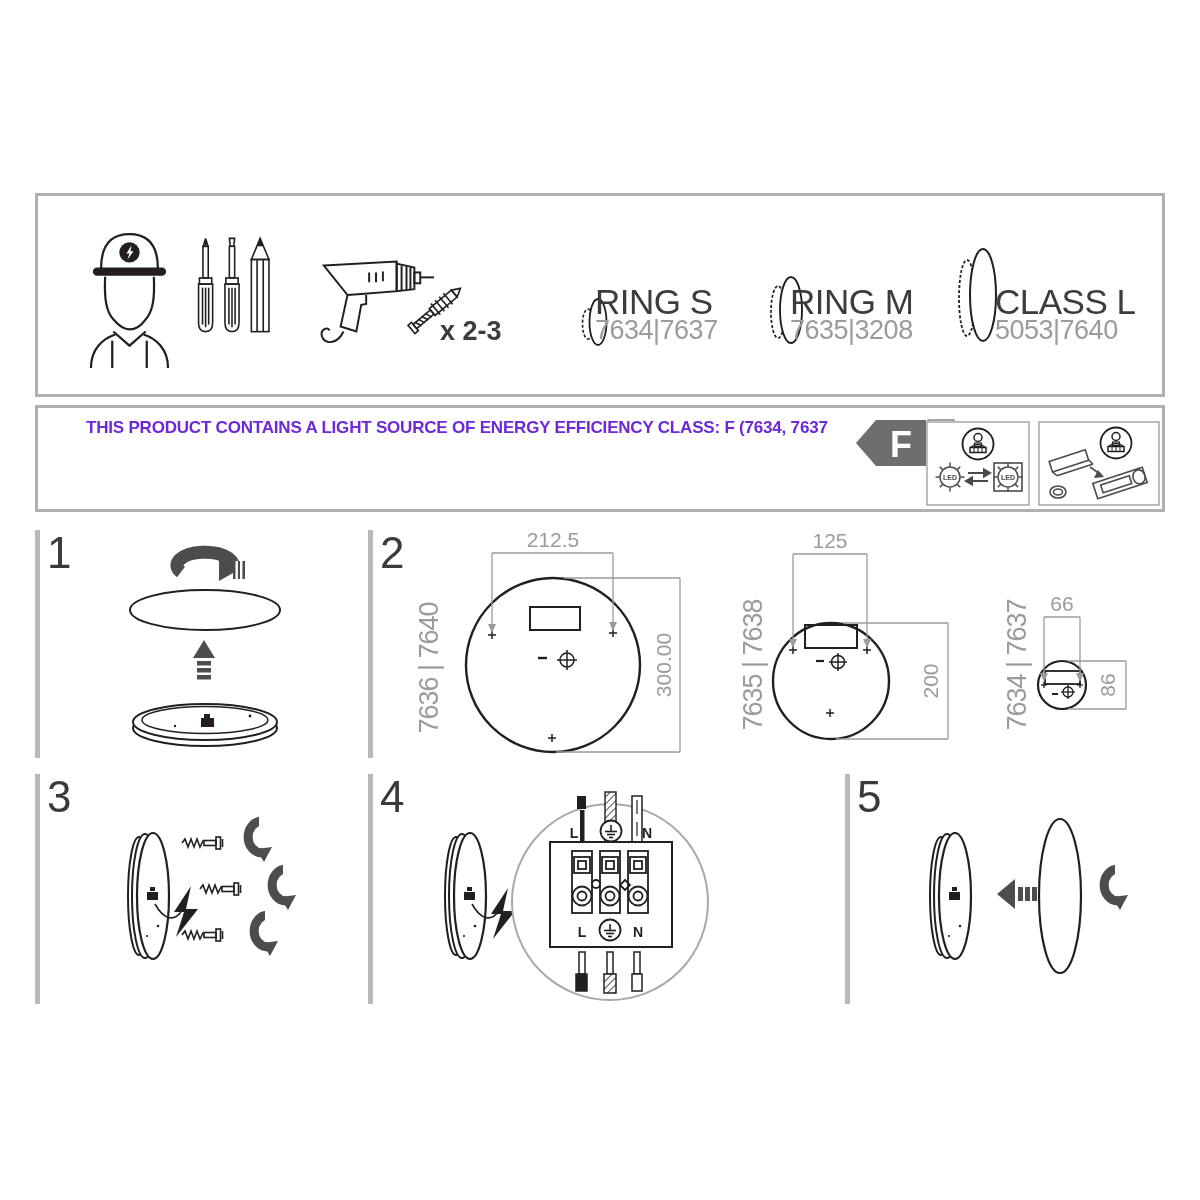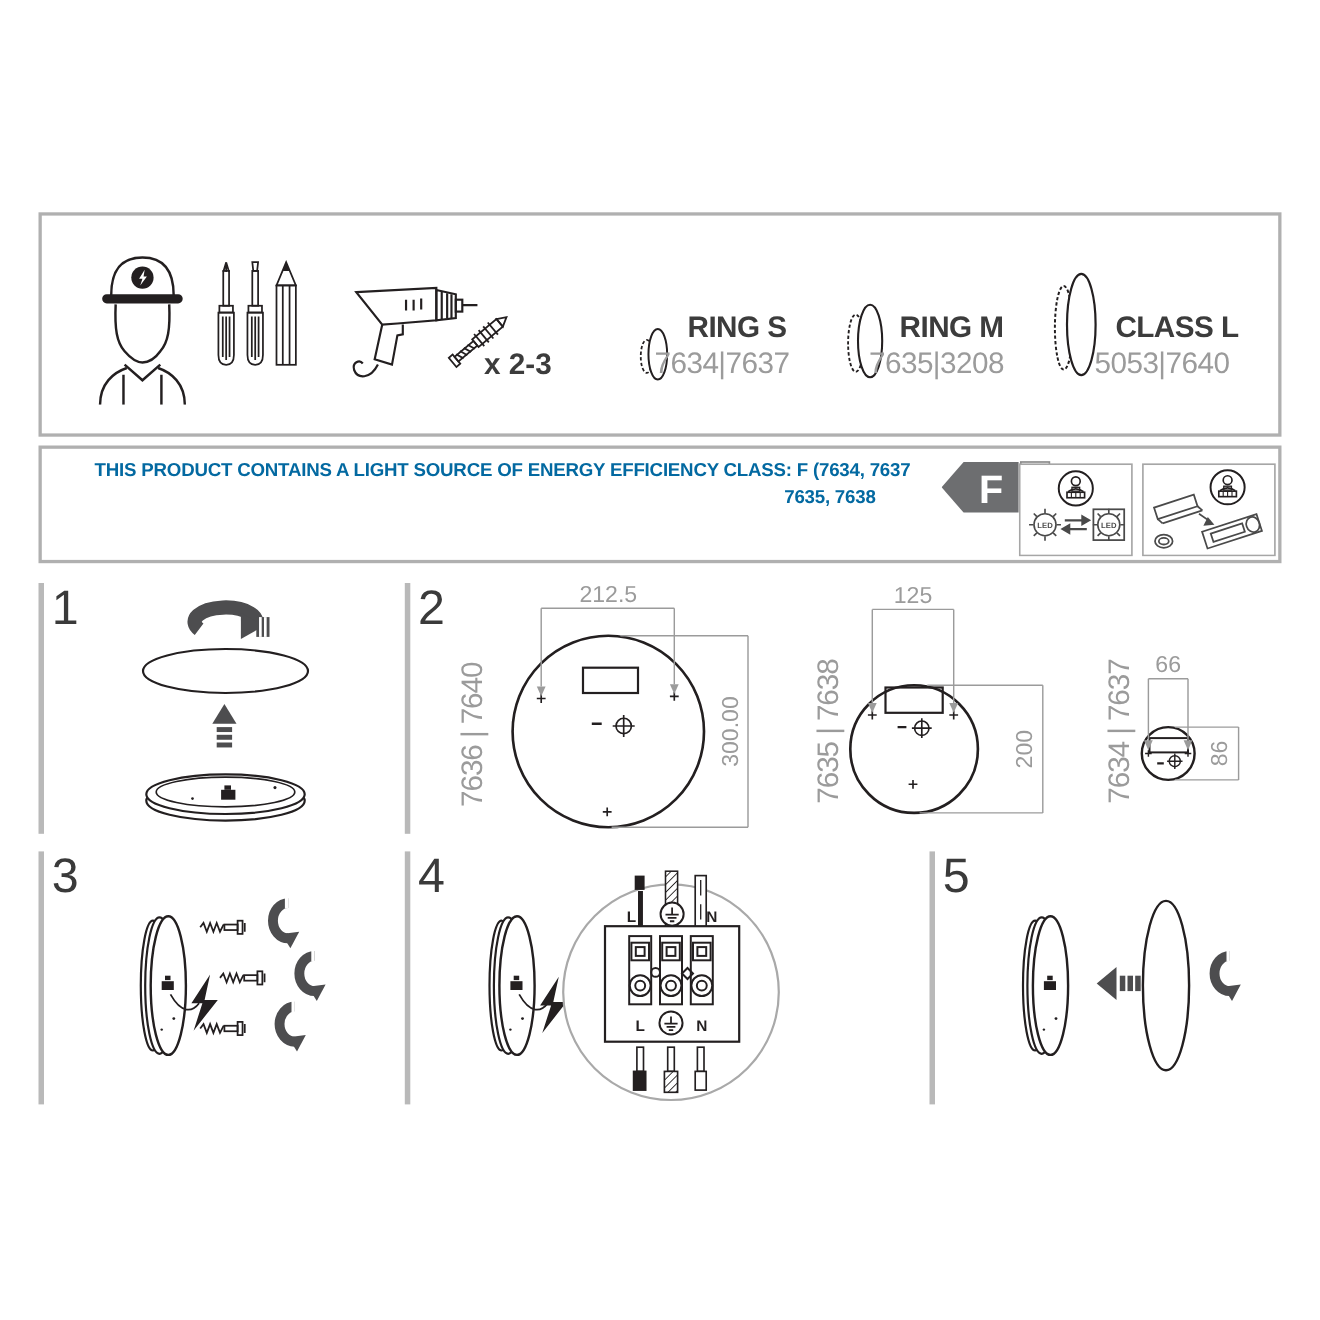--- a/index.html
+++ b/index.html
@@ -2,27 +2,27 @@
 <html><head>
 <meta charset="utf-8">
 <style>
   html,body{margin:0;padding:0;background:#ffffff;}
   .page{position:relative;width:1200px;height:1200px;background:#ffffff;overflow:hidden;
         font-family:"Liberation Sans",sans-serif;color:#231f20;}
   .abs{position:absolute;}
   .panelbox{position:absolute;border:3px solid #b0b0b0;background:#fff;}
   .stepbar{position:absolute;left:0;top:2px;width:5px;background:#b9b9b9;}
   .stepnum{position:absolute;left:12px;top:0px;font-size:44px;color:#3a3a3a;}
-  .prodname{position:absolute;width:150px;text-align:center;font-size:27px;font-weight:bold;
+  .prodname{position:absolute;width:150px;text-align:left;font-size:35px;font-weight:normal;
             color:#3c3c3c;letter-spacing:-0.5px;white-space:nowrap;}
   .prodcode{position:absolute;width:150px;text-align:left;font-size:27px;color:#9b9b9b;
             letter-spacing:-0.5px;white-space:nowrap;}
   .qty{position:absolute;font-size:27px;color:#3c3c3c;font-weight:bold;}
   .energytext{position:absolute;left:48px;top:8px;width:710px;font-size:17px;font-weight:bold;
-              line-height:24px;letter-spacing:-0.2px;color:#0369a1;}
+              line-height:24px;letter-spacing:-0.2px;color:#6d28d9;}
   .energytext .l1{display:block;white-space:nowrap;}
   .energytext .l2,.energytext .l3{display:block;text-align:right;}
   svg{display:block;}
   svg text{font-family:"Liberation Sans",sans-serif;}
   .dim{fill:#9b9b9b;font-size:21px;}
   .vlabel{fill:#9b9b9b;font-size:27px;letter-spacing:-1px;}
   .termlabel{fill:#231f20;font-size:14px;font-weight:bold;}
   .ledtxt{fill:#4a4a4a;font-size:7px;font-weight:bold;}
 </style>
 </head>
@@ -178,21 +178,20 @@
       <ellipse cx="13" cy="58" rx="8" ry="38" fill="#fff" stroke="#231f20" stroke-width="1.8" stroke-dasharray="3,2"></ellipse>
       <ellipse cx="29" cy="55" rx="13" ry="46" fill="#fff" stroke="#231f20" stroke-width="2"></ellipse>
     </svg>
     <span class="prodname" style="left:957px;top:86px;">CLASS L</span>
     <span class="prodcode" style="left:957px;top:119px;">5053|7640</span>
   </div>
 
   <div class="panelbox" style="left:35px;top:405px;width:1124px;height:101px;">
     <div class="energytext">
       <span class="l1">THIS PRODUCT CONTAINS A LIGHT SOURCE OF ENERGY EFFICIENCY CLASS: F (7634, 7637</span>
-      <span class="l2">7635, 7638</span>
     </div>
 
     <svg class="abs" style="left:818px;top:8px;" width="105" height="54" viewBox="0 0 105 54">
       <polygon points="0,27 20,4 70,4 70,50 20,50" fill="#6d6e70"></polygon>
       <text x="45" y="41" text-anchor="middle" font-size="36" font-weight="bold" fill="#ffffff">F</text>
       <rect x="72" y="4" width="26" height="46" fill="#ffffff" stroke="#8a8a8a" stroke-width="1.5"></rect>
       <text x="85" y="19" text-anchor="middle" font-size="13" font-weight="bold" fill="#6d6e70">A</text>
       <text x="85" y="47" text-anchor="middle" font-size="13" font-weight="bold" fill="#6d6e70">G</text>
       <rect x="83.7" y="22" width="2.6" height="8" fill="#231f20"></rect>
       <polygon points="80,29 89.5,29 84.8,37" fill="#231f20"></polygon>

